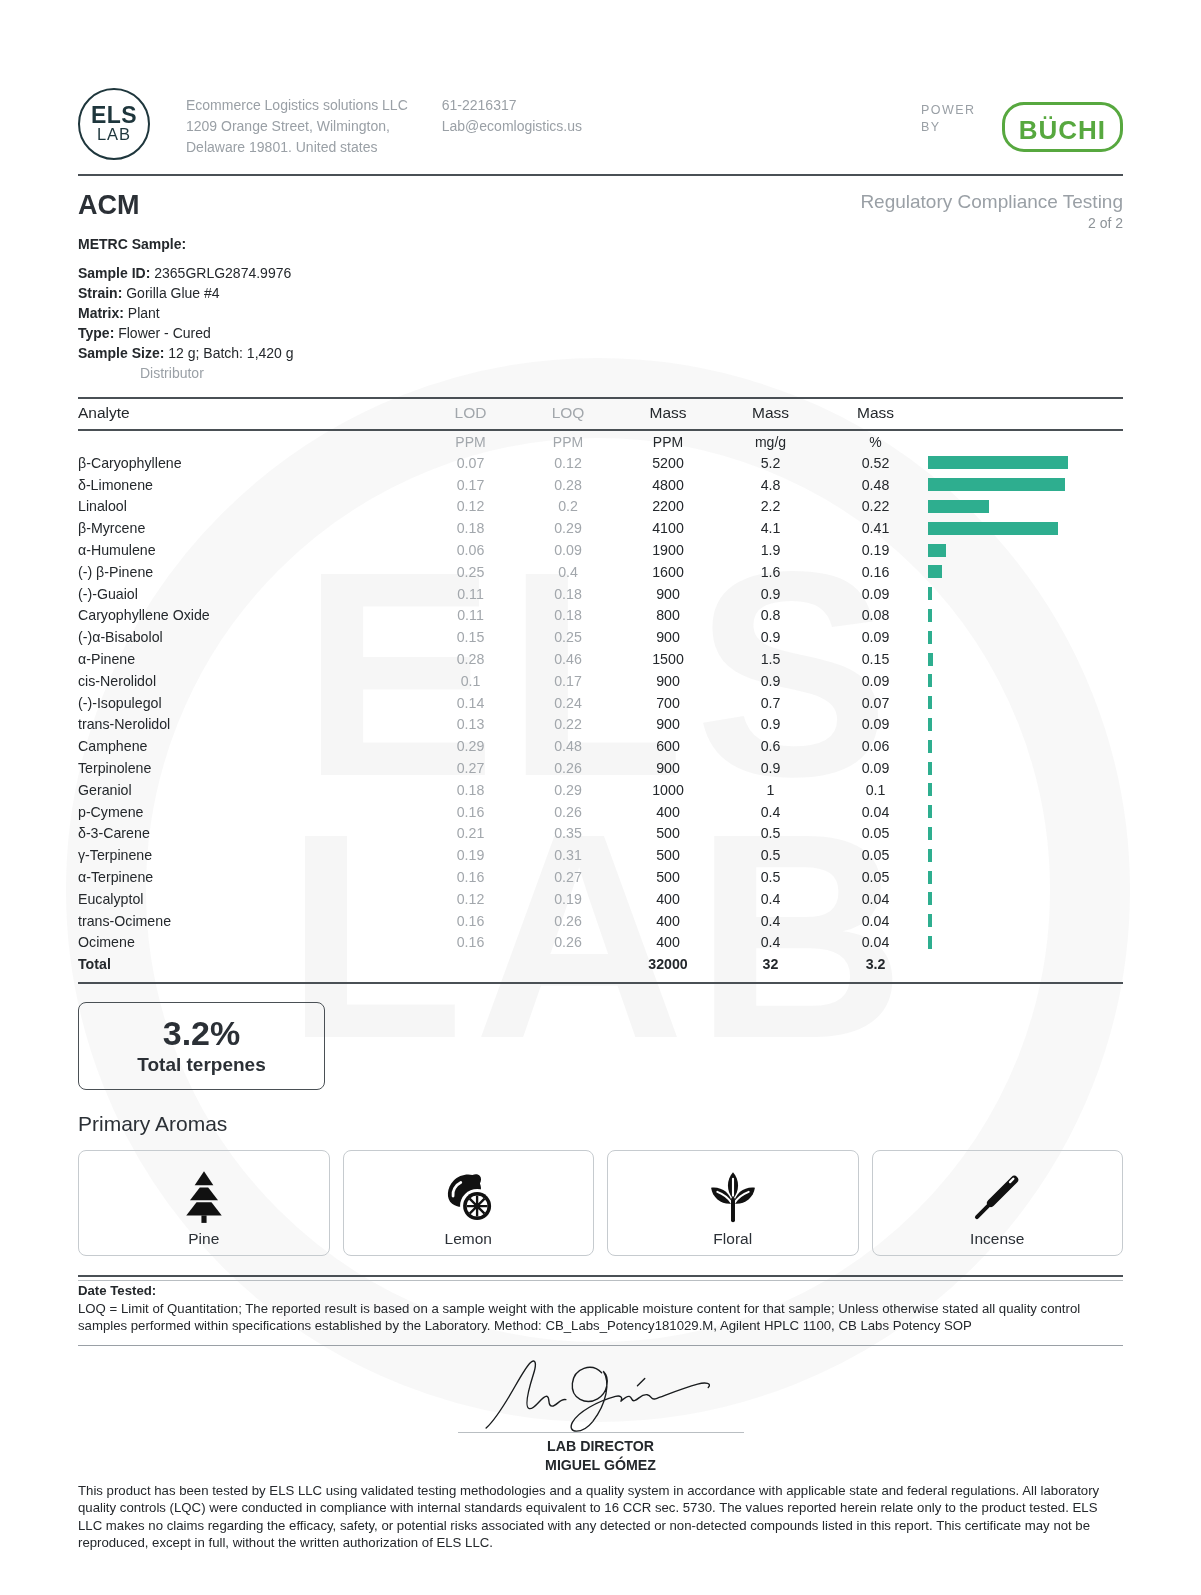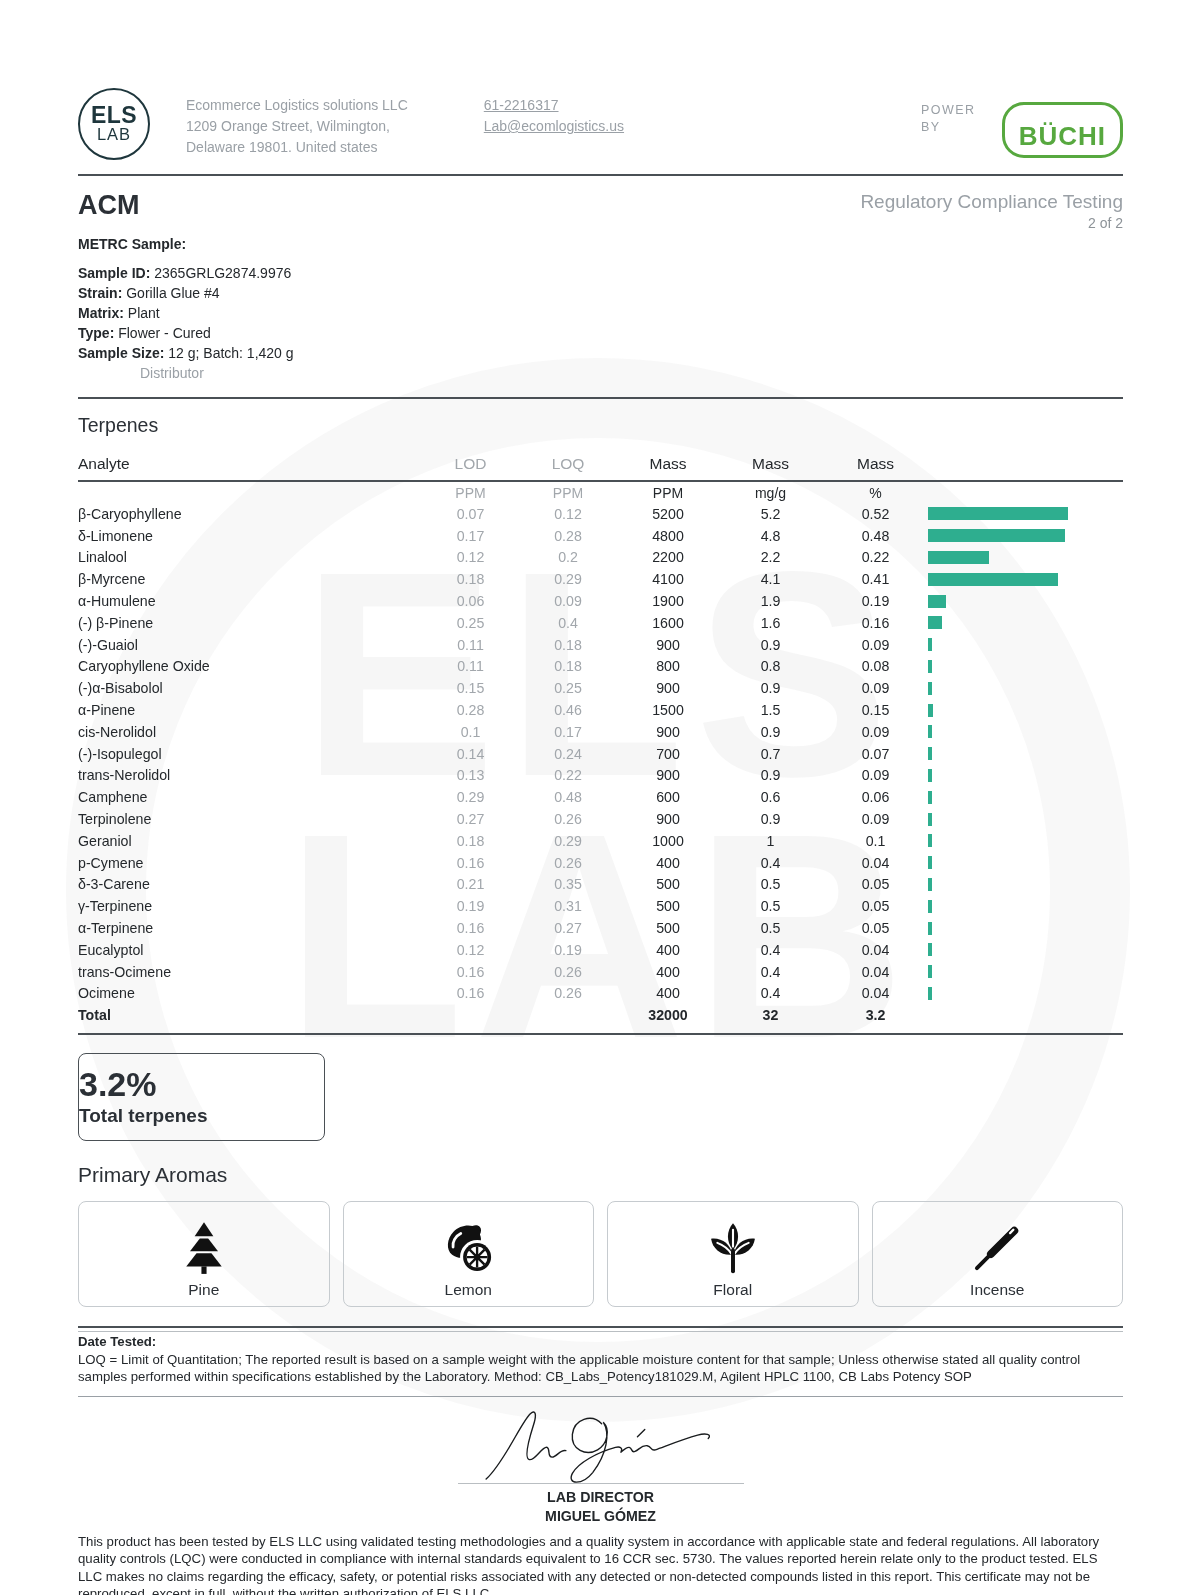--- a/index.html
+++ b/index.html
@@ -15,24 +15,24 @@
            letter-spacing:10px;color:rgba(70,75,80,0.05);line-height:1;}
   .wm-els{top:528px;} .wm-lab{top:790px;}
 
   
   .hdr{display:flex;align-items:flex-start;}
   .logo{width:72px;height:72px;border:2.5px solid #1e363c;border-radius:50%;box-sizing:border-box;
         display:flex;flex-direction:column;align-items:center;justify-content:center;flex:none;}
   .logo .l1{font-size:23px;font-weight:800;letter-spacing:.5px;color:#1e363c;line-height:21px;}
   .logo .l2{font-size:16.5px;font-weight:400;letter-spacing:1px;color:#1e363c;line-height:17px;}
   .co-block{margin-left:36px;color:#9aa0a6;font-size:14px;line-height:21px;padding-top:7px;}
-  .contact-block{margin-left:76px;color:#9aa0a6;font-size:14px;line-height:21px;padding-top:7px;text-decoration:underline;}
+  .contact-block{margin-left:34px;color:#9aa0a6;font-size:14px;line-height:21px;padding-top:7px;}
   .pwr{margin-left:auto;display:flex;align-items:flex-start;padding-top:14px;}
   .pwr-label{color:#9aa0a6;font-size:12.5px;letter-spacing:1.5px;line-height:17px;white-space:pre-line;}
-  .buchi{margin-left:26px;border:3px solid #57a83f;border-radius:22px;padding:16px 14px 4px 14px;
+  .buchi{margin-left:26px;border:3px solid #57a83f;border-radius:22px;padding:10px 14px 4px 14px;
          color:#57a83f;font-weight:800;font-size:26px;letter-spacing:1px;line-height:30px;}
   .rule-dark{border:none;border-top:2px solid #4a5055;margin:14px 0 0 0;}
   .rule-thin{border:none;border-top:1px solid #9aa0a6;margin:0;}
 
   
   .title-row{display:flex;justify-content:space-between;align-items:flex-start;margin-top:14px;gap:6px;}
   .client{font-size:27px;font-weight:600;color:#2b3036;line-height:30px;}
   .rct{text-align:right;color:#9aa0a6;}
   .rct .t{font-size:19px;line-height:24px;}
   .rct .p{font-size:14px;line-height:18px;color:#8d9398;}
@@ -51,21 +51,21 @@
   .gray{color:#a2a7ac;}
   .units .tu{font-size:14px;height:21px;display:flex;align-items:center;justify-content:center;}
   .trow{font-size:14.2px;height:21.8px;display:flex;align-items:center;justify-content:center;}
   .trow.left{justify-content:flex-start;}
   .bold{font-weight:700;}
   .barcell{height:21.8px;display:flex;align-items:center;}
   .bar{height:13px;background:#2eae8f;}
 
   
   .sumbox{margin-top:18px;width:247px;border:1.5px solid #4a5055;border-radius:8px;
-          padding:10px 0 12px 0;box-sizing:border-box;}
+          text-align:center;padding:10px 0 12px 0;box-sizing:border-box;}
   .sumbox .v{font-size:34px;font-weight:700;color:#2b3036;line-height:40px;}
   .sumbox .l{font-size:19px;font-weight:700;color:#2b3036;line-height:24px;}
   .aromas-h{font-size:21px;color:#2b3036;margin:22px 0 14px 0;}
   .cards{display:flex;gap:13px;}
   .card{flex:1;height:106px;border:1px solid #c6cbcf;border-radius:8px;display:flex;
         flex-direction:column;align-items:center;justify-content:flex-end;padding-bottom:7px;box-sizing:border-box;background:transparent;}
   .card .ic{width:56px;height:56px;color:#111;margin-bottom:5px;}
   .card .ic svg{width:100%;height:100%;display:block;}
   .card .lbl{font-size:15.5px;color:#2b3036;}
 
@@ -131,21 +131,20 @@
           <div><b>Strain:</b> Gorilla Glue #4</div>
           <div><b>Matrix:</b> Plant</div>
           <div><b>Type:</b> Flower - Cured</div>
           <div><b>Sample Size:</b> 12 g; Batch: 1,420 g</div>
         </div>
       <div class="distrib">Distributor</div>
     </div>
 
     <hr class="rule-dark">
 
-    <div class="sect">Terpenes</div>
 
     <div class="tgrid" id="thead">
         <div class="th left">Analyte</div>
         <div class="th gray">LOD</div>
         <div class="th gray">LOQ</div>
         <div class="th">Mass</div>
         <div class="th">Mass</div>
         <div class="th">Mass</div>
         <div></div>
       </div>

